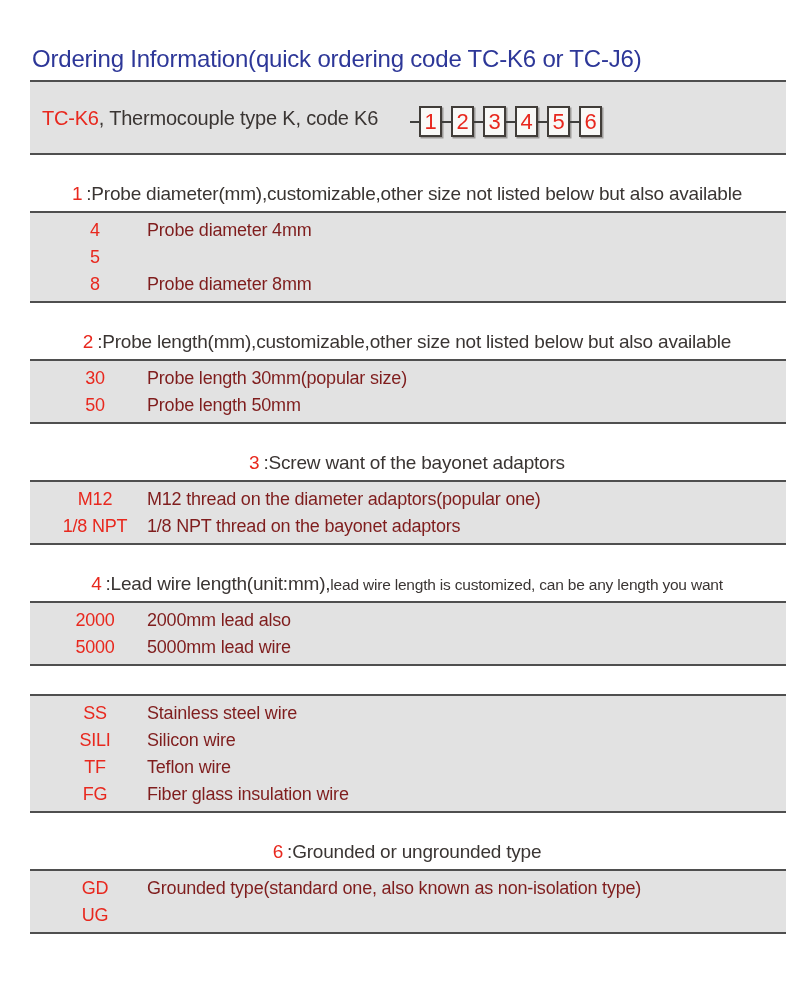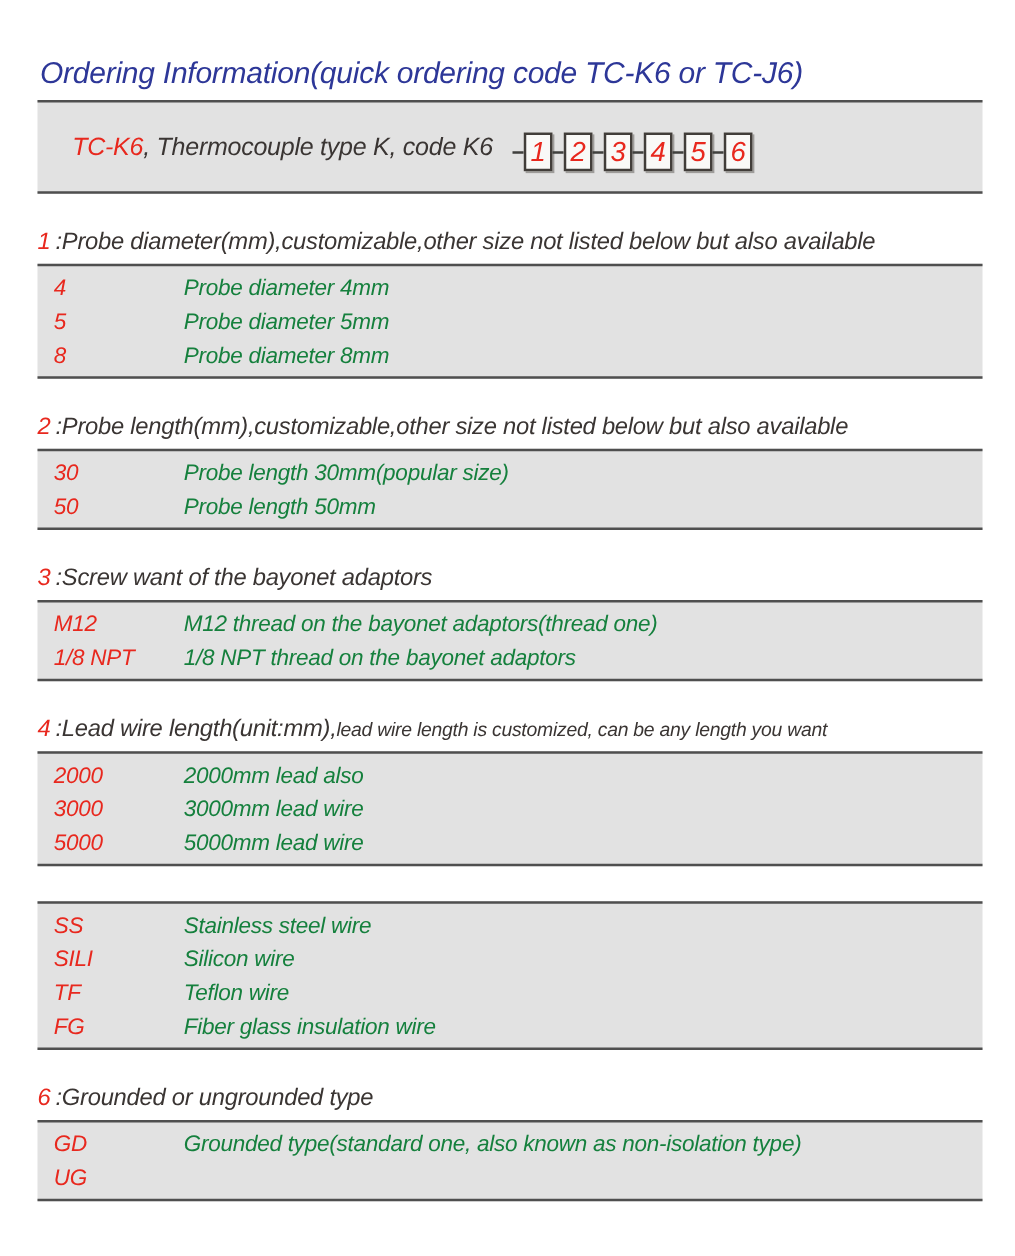--- a/index.html
+++ b/index.html
@@ -3,21 +3,21 @@
 <meta charset="utf-8">
 <style>
   * { margin:0; padding:0; box-sizing:border-box; }
   html,body { background:#ffffff; }
   body {
     width:812px; height:1005px; overflow:hidden;
     font-family:"Liberation Sans", sans-serif;
     color:#3a3533;
     letter-spacing:-0.2px;
   }
-  .page { padding:45px 28px 0 30px;font-style:italic; }
+  .page { padding:45px 28px 0 30px; }
 
   
   .page-title {
     font-size:24px; font-weight:normal;
     color:#2d3798;
     margin:0 0 7px 2px;
     white-space:nowrap;
   }
 
   
@@ -26,49 +26,48 @@
     border-top:2px solid #4f4f4f;
     border-bottom:2px solid #4f4f4f;
     width:756px;
   }
 
   
   .hero {
     height:75px;
     display:flex; align-items:center;
     padding:0 10px 0 12px;
-    text-align:center;
   }
   .hero-lines { flex:0 0 368px; font-size:20px; line-height:32px; white-space:nowrap; }
   .code-red { color:#e8281e; }
 
   .digit-strip { display:flex; align-items:center; margin-top:8px; }
   .dash { width:9px; height:2px; background:#3f3f3d; flex:0 0 auto; }
   .digit-box {
     width:23px; height:31px; flex:0 0 auto;
     background:#f9f9f7;
     border:2px solid #413d39;
     box-shadow:1.5px 1.5px 0 rgba(75,72,66,0.45);
     display:flex; align-items:center; justify-content:center;
   }
   .digit-box span { color:#e8281e; font-size:22px; line-height:1; }
 
   
-  .sec { margin-top:28px; }
+  .sec { margin-top:28px;text-align:center; }
   .sec-heading {
     font-size:19px; font-weight:normal; color:#3a3533;
     margin:0 0 6px 0; white-space:nowrap;
   }
   .sec-num { color:#e8281e; margin-right:4px; }
   .sec-title-small { font-size:15.5px; }
 
   .rows { padding:4px 0 3px 0; }
   .row { display:flex; font-size:18px; line-height:27px; }
   .row .code { color:#e8281e; padding-left:13px; width:117px; flex:0 0 auto; }
-  .row .desc { color:#15803d; white-space:nowrap; }
+  .row .desc { color:#7f1d1d; white-space:nowrap; }
 </style>
 </head>
 <body>
 
 <div class="page">
 
   <h1 class="page-title">Ordering Information(quick ordering code TC-K6 or TC-J6)</h1>
 
   <div class="gbox hero">
     <div class="hero-lines">
@@ -104,21 +103,20 @@
 
   <section class="sec">
     <h2 class="sec-heading"><span class="sec-num">1</span><span>:Probe diameter(mm),customizable,other size not listed below but also available</span><span class="sec-title-small"></span></h2>
     <div class="gbox rows">
       <div class="row">
           <span class="code">4</span>
           <span class="desc">Probe diameter 4mm</span>
         </div>
       <div class="row">
           <span class="code">5</span>
-          <span class="desc">Probe diameter 5mm</span>
         </div>
       <div class="row">
           <span class="code">8</span>
           <span class="desc">Probe diameter 8mm</span>
         </div>
     </div>
   </section>
 
   <section class="sec">
     <h2 class="sec-heading"><span class="sec-num">2</span><span>:Probe length(mm),customizable,other size not listed below but also available</span><span class="sec-title-small"></span></h2>
@@ -132,39 +130,35 @@
           <span class="desc">Probe length 50mm</span>
         </div>
     </div>
   </section>
 
   <section class="sec">
     <h2 class="sec-heading"><span class="sec-num">3</span><span>:Screw want of the bayonet adaptors</span><span class="sec-title-small"></span></h2>
     <div class="gbox rows">
       <div class="row">
           <span class="code">M12</span>
-          <span class="desc">M12 thread on the bayonet adaptors(thread one)</span>
+          <span class="desc">M12 thread on the diameter adaptors(popular one)</span>
         </div>
       <div class="row">
           <span class="code">1/8 NPT</span>
           <span class="desc">1/8 NPT thread on the bayonet adaptors</span>
         </div>
     </div>
   </section>
 
   <section class="sec">
     <h2 class="sec-heading"><span class="sec-num">4</span><span>:Lead wire length(unit:mm),</span><span class="sec-title-small">lead wire length is customized, can be any length you want</span></h2>
     <div class="gbox rows">
       <div class="row">
           <span class="code">2000</span>
           <span class="desc">2000mm lead also</span>
-        </div>
-      <div class="row">
-          <span class="code">3000</span>
-          <span class="desc">3000mm lead wire</span>
         </div>
       <div class="row">
           <span class="code">5000</span>
           <span class="desc">5000mm lead wire</span>
         </div>
     </div>
   </section>
 
   <section class="sec">
     <div class="gbox rows">

